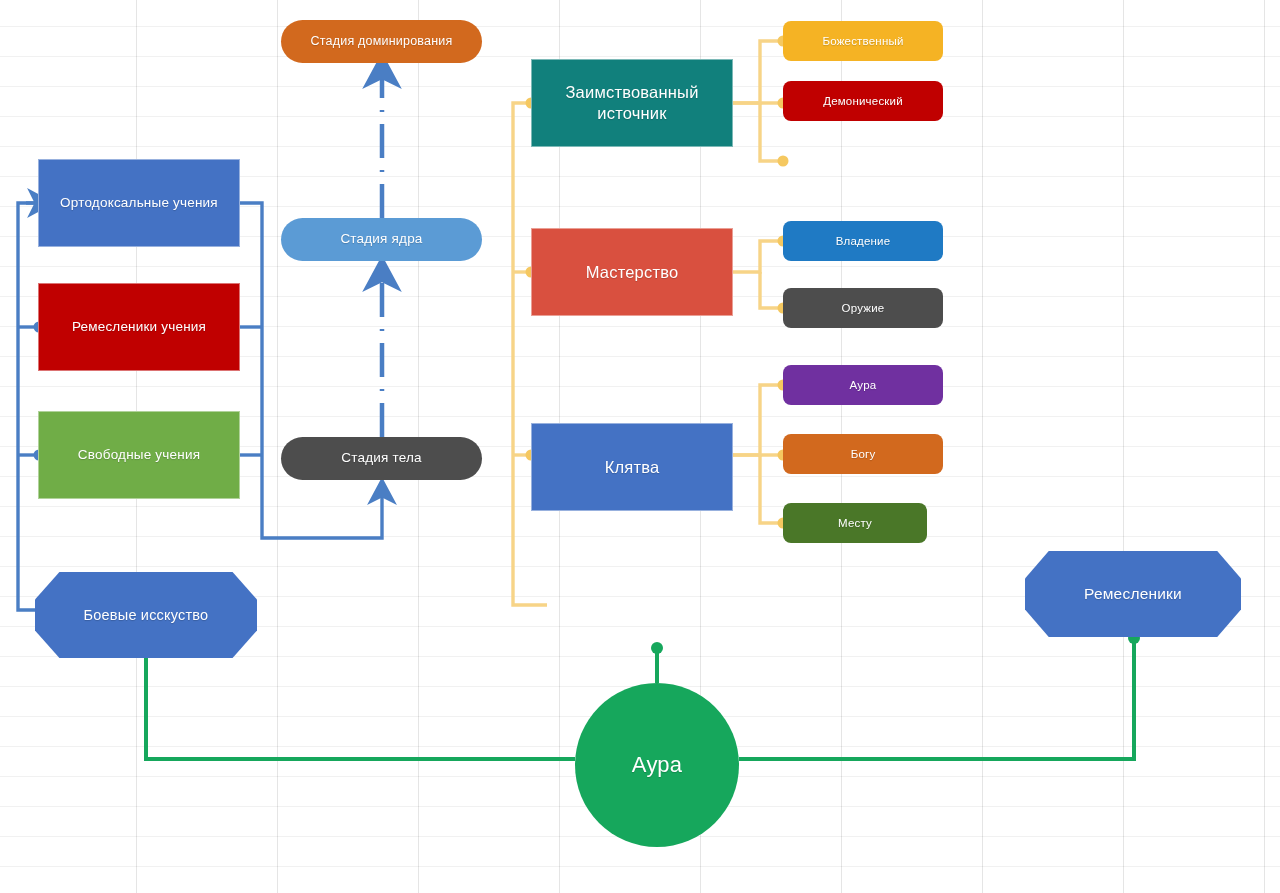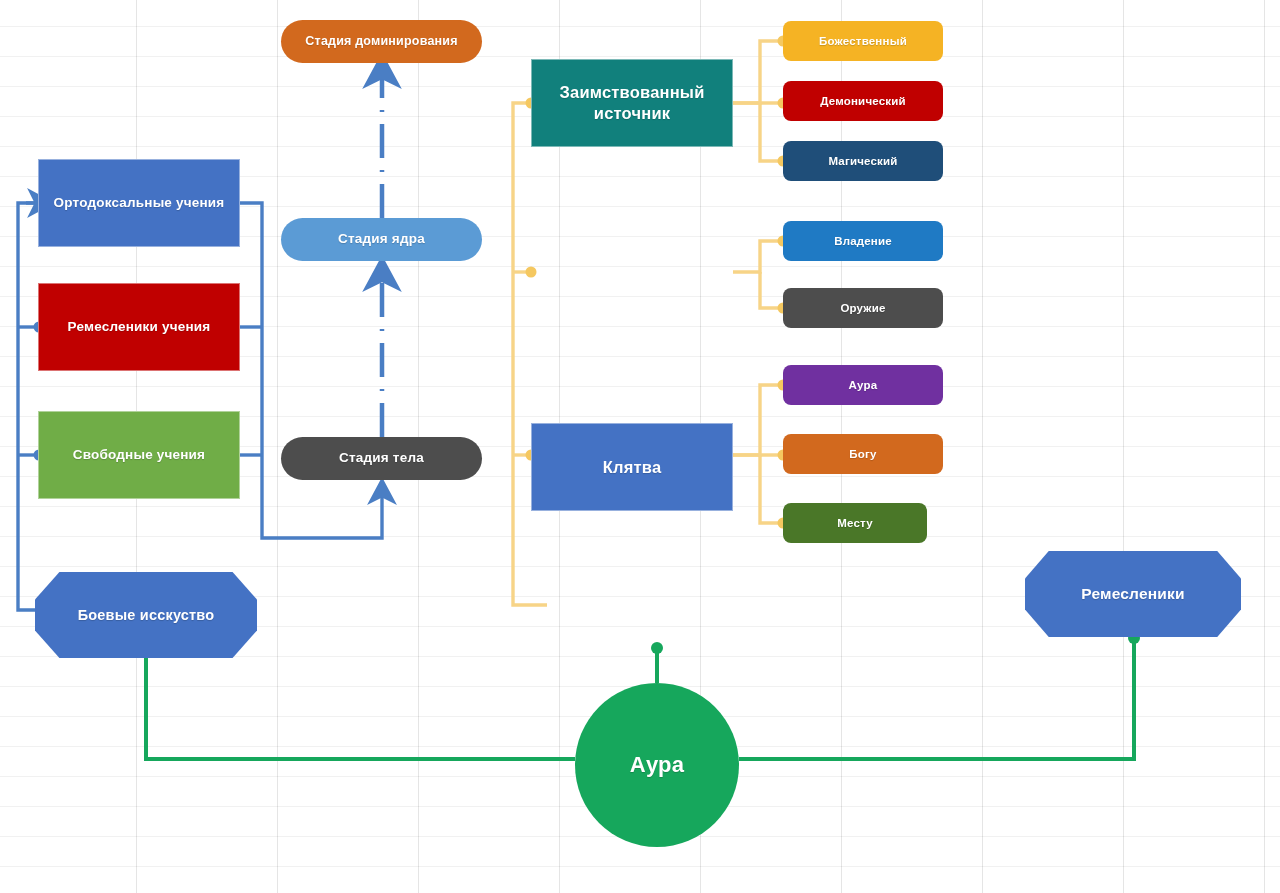--- a/index.html
+++ b/index.html
@@ -15,21 +15,21 @@
       linear-gradient(to right, rgba(0,0,0,0.10) 1px, transparent 1px),
       linear-gradient(to bottom, rgba(0,0,0,0.055) 1px, transparent 1px);
     background-size:141px 30px;
     background-position:-5px -4px;
   }
   #edges{position:absolute;left:0;top:0;width:1280px;height:893px;pointer-events:none;}
   .node{
     position:absolute;box-sizing:border-box;
     display:flex;align-items:center;justify-content:center;
     text-align:center;color:#ffffff;
-    font-weight:bold;letter-spacing:.2px;line-height:1.25;
+    font-weight:normal;letter-spacing:.2px;line-height:1.25;
     text-shadow:0 1px 1px rgba(0,0,0,.18);
     z-index:3;
   }
   .rect{border:1px solid rgba(255,255,255,.45);}
   .pill{border-radius:999px;}
   .round{border-radius:8px;}
   .circle{border-radius:50%;}
   .oct{
     clip-path:polygon(11% 0%,89% 0%,100% 32%,100% 68%,89% 100%,11% 100%,0% 68%,0% 32%);
   }
@@ -152,20 +152,23 @@
   </div>
 
   <div class="node oct fs14" style="left:35px;top:572px;width:222px;height:86px;background:#4472c4;">
     <span>Боевые исскуство</span>
   </div>
 
   <div class="node rect fs16" style="left:531px;top:59px;width:202px;height:88px;background:#11807c;">
     <span>Заимствованный источник</span>
   </div>
 
+  <div class="node rect fs16" style="left:531px;top:228px;width:202px;height:88px;background:#d9503f;">
+    <span>Мастерство</span>
+  </div>
 
   <div class="node rect fs16" style="left:531px;top:411px;width:202px;height:88px;background:#4472c4;margin-top:12px;">
     <span>Клятва</span>
   </div>
 
 
   <div class="node oct fs15" style="left:1025px;top:551px;width:216px;height:86px;background:#4472c4;">
     <span>Ремесленики</span>
   </div>
 
@@ -174,23 +177,20 @@
   </div>
 
   <div class="node round fs11" style="left:783px;top:21px;width:160px;height:40px;background:#f5b324;">
     <span>Божественный</span>
   </div>
 
   <div class="node round fs11" style="left:783px;top:81px;width:160px;height:40px;background:#c00000;">
     <span>Демонический</span>
   </div>
 
-  <div class="node round fs11" style="left:783px;top:141px;width:160px;height:40px;background:#1f4e79;">
-    <span>Магический</span>
-  </div>
 
   <div class="node round fs11" style="left:783px;top:221px;width:160px;height:40px;background:#1f7ac4;">
     <span>Владение</span>
   </div>
 
   <div class="node round fs11" style="left:783px;top:288px;width:160px;height:40px;background:#4d4d4d;">
     <span>Оружие</span>
   </div>
 
   <div class="node round fs11" style="left:783px;top:365px;width:160px;height:40px;background:#7030a0;">

